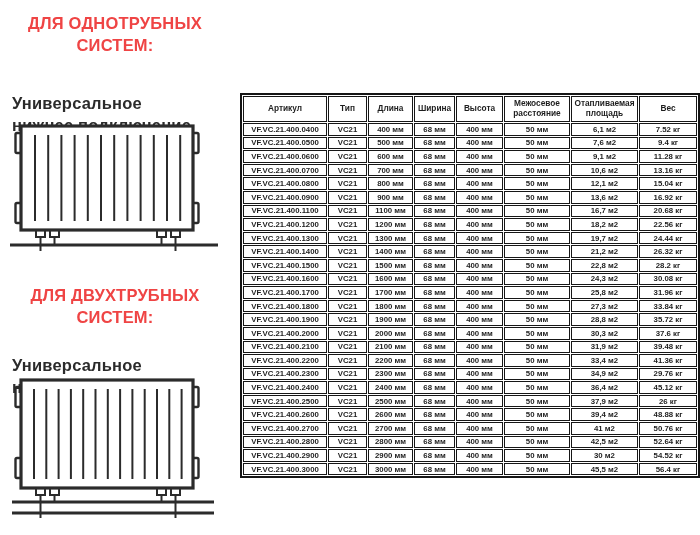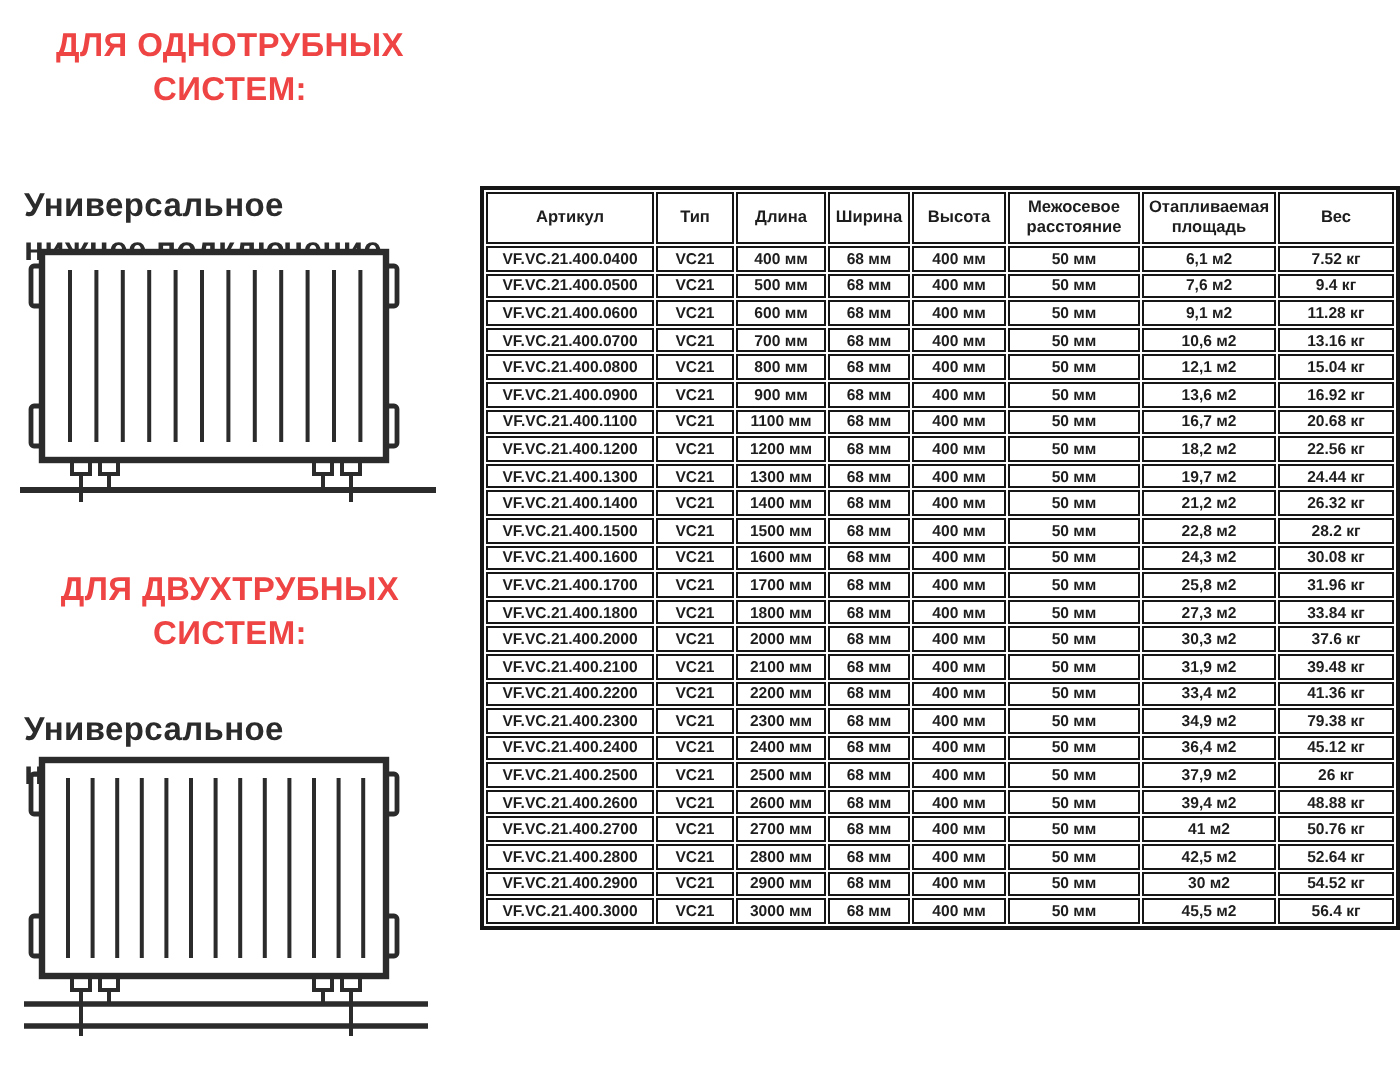--- a/index.html
+++ b/index.html
@@ -304,20 +304,30 @@
           <td>VF.VC.21.400.1800</td>
           <td>VC21</td>
           <td>1800 мм</td>
           <td>68 мм</td>
           <td>400 мм</td>
           <td>50 мм</td>
           <td>27,3 м2</td>
           <td>33.84 кг</td>
         </tr>
         <tr>
+          <td>VF.VC.21.400.1900</td>
+          <td>VC21</td>
+          <td>1900 мм</td>
+          <td>68 мм</td>
+          <td>400 мм</td>
+          <td>50 мм</td>
+          <td>28,8 м2</td>
+          <td>35.72 кг</td>
+        </tr>
+        <tr>
           <td>VF.VC.21.400.2000</td>
           <td>VC21</td>
           <td>2000 мм</td>
           <td>68 мм</td>
           <td>400 мм</td>
           <td>50 мм</td>
           <td>30,3 м2</td>
           <td>37.6 кг</td>
         </tr>
         <tr>
@@ -341,21 +351,21 @@
           <td>41.36 кг</td>
         </tr>
         <tr>
           <td>VF.VC.21.400.2300</td>
           <td>VC21</td>
           <td>2300 мм</td>
           <td>68 мм</td>
           <td>400 мм</td>
           <td>50 мм</td>
           <td>34,9 м2</td>
-          <td>79.38 кг</td>
+          <td>29.76 кг</td>
         </tr>
         <tr>
           <td>VF.VC.21.400.2400</td>
           <td>VC21</td>
           <td>2400 мм</td>
           <td>68 мм</td>
           <td>400 мм</td>
           <td>50 мм</td>
           <td>36,4 м2</td>
           <td>45.12 кг</td>

